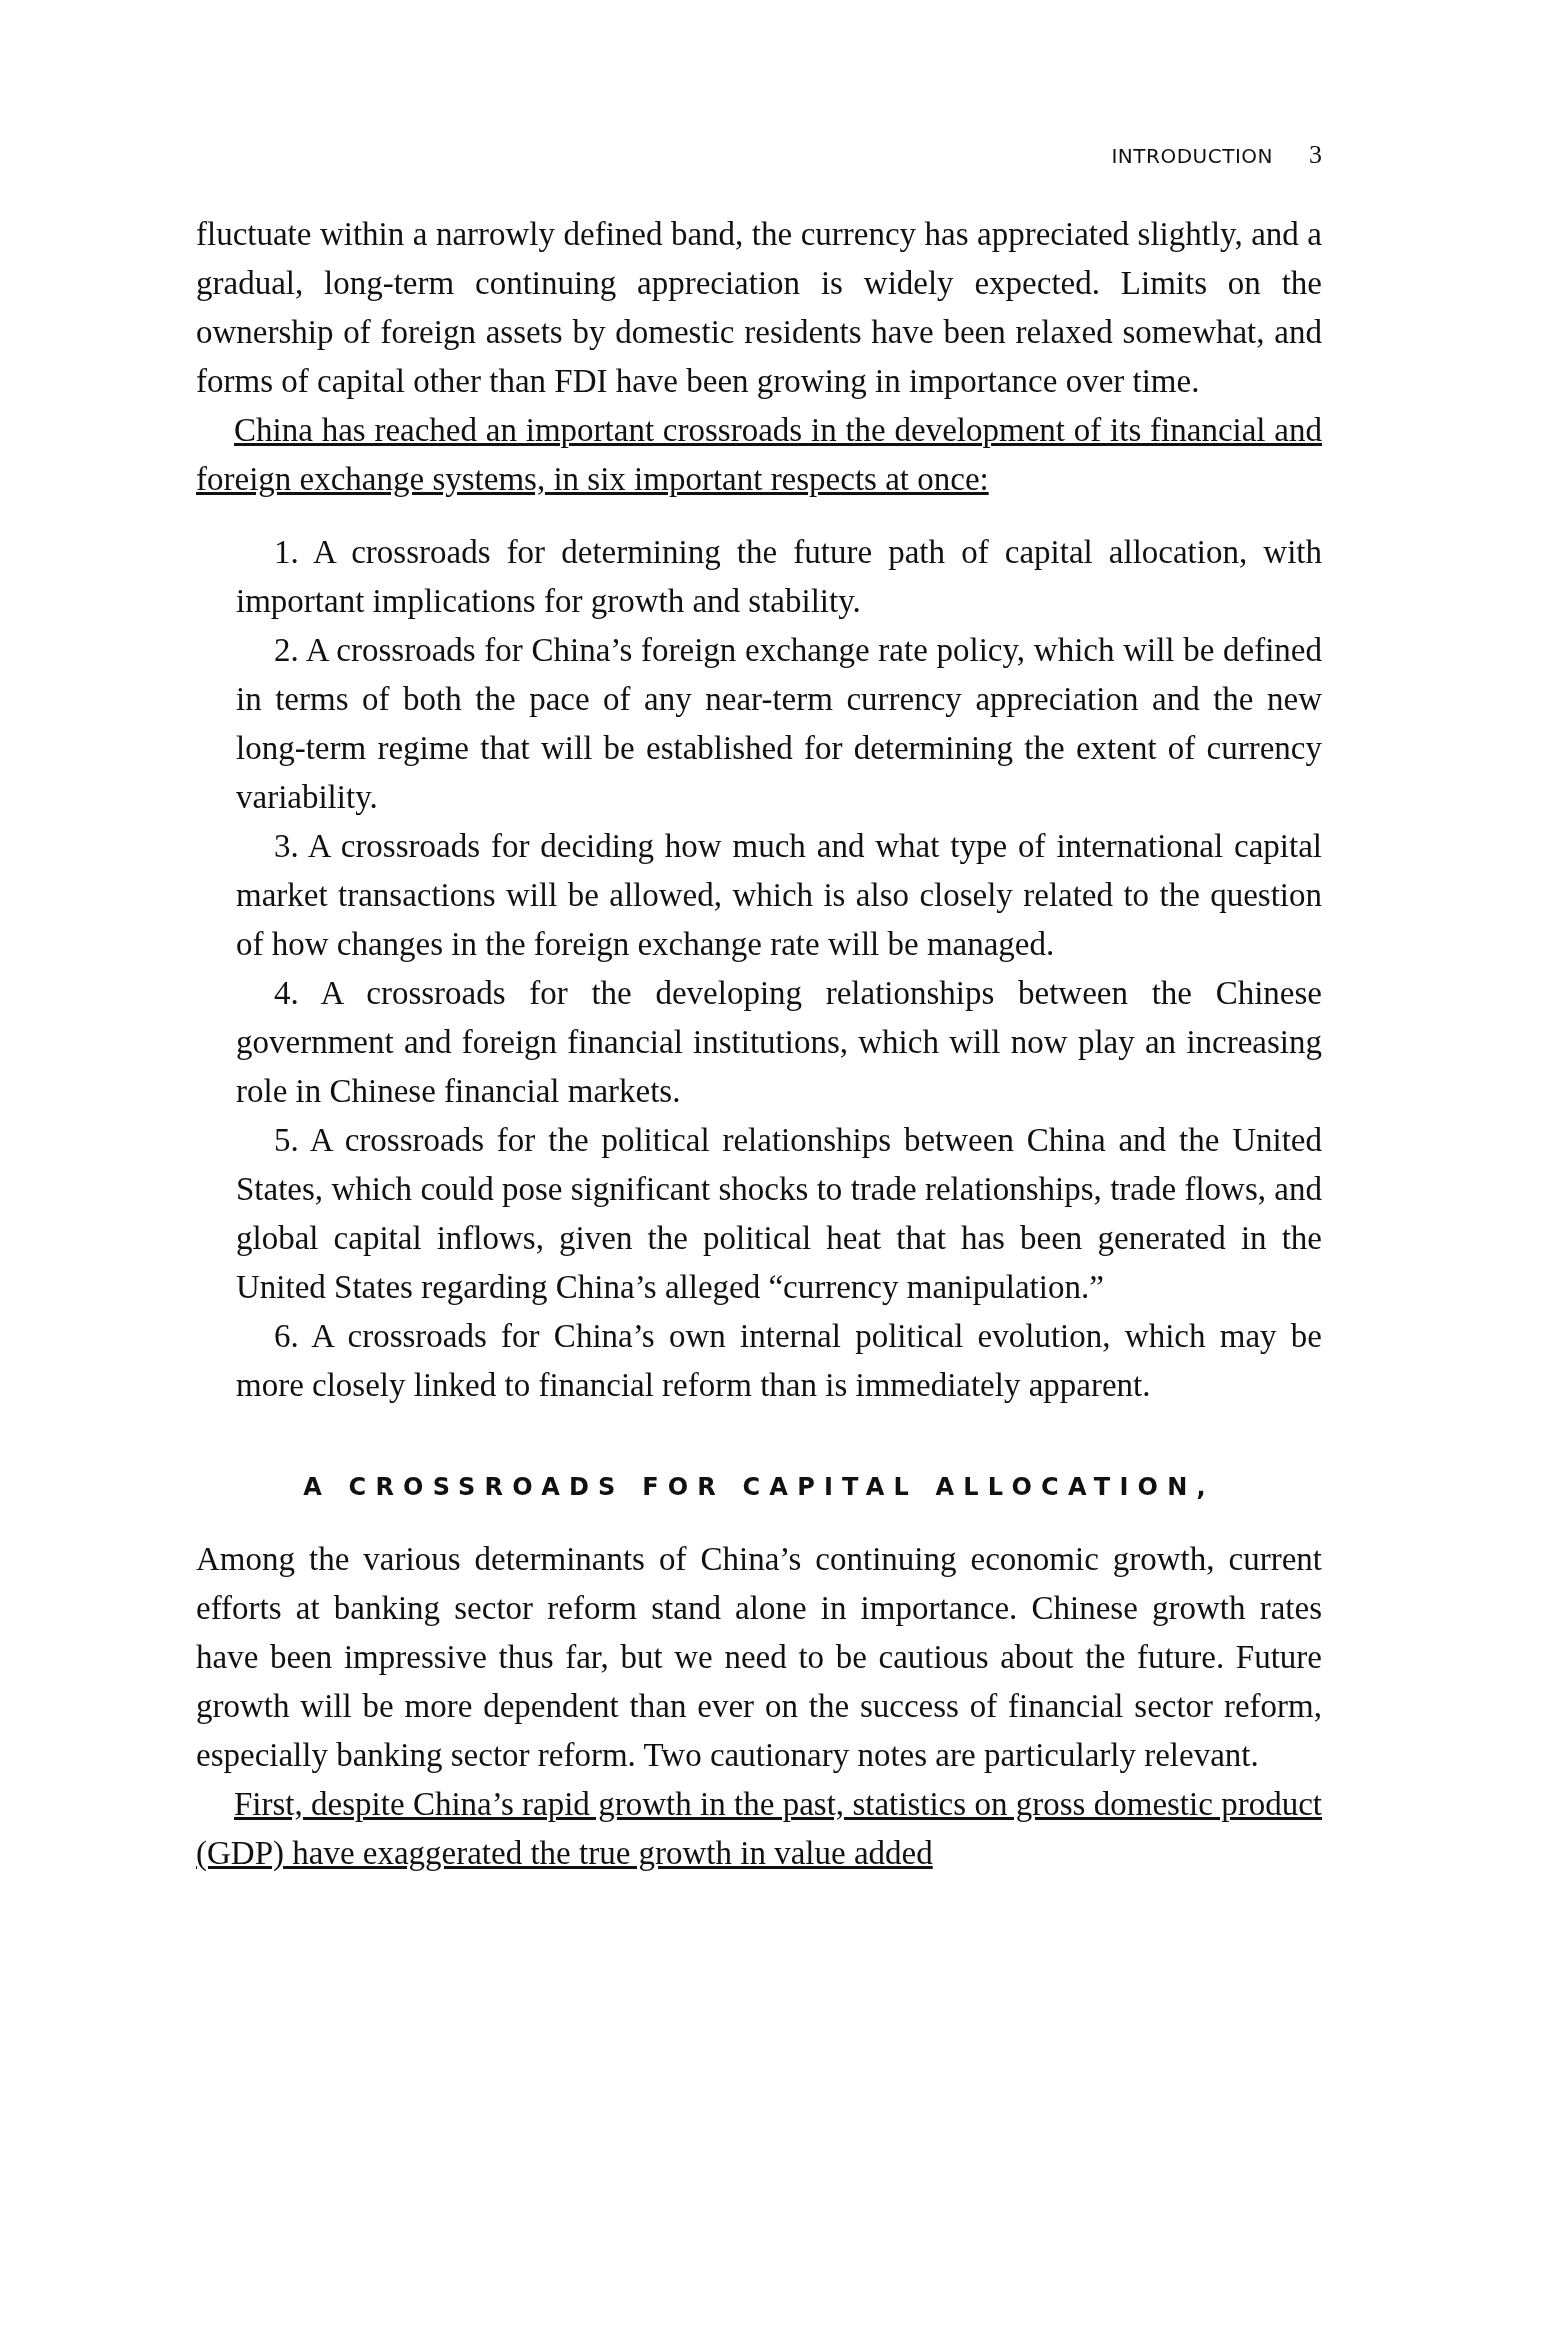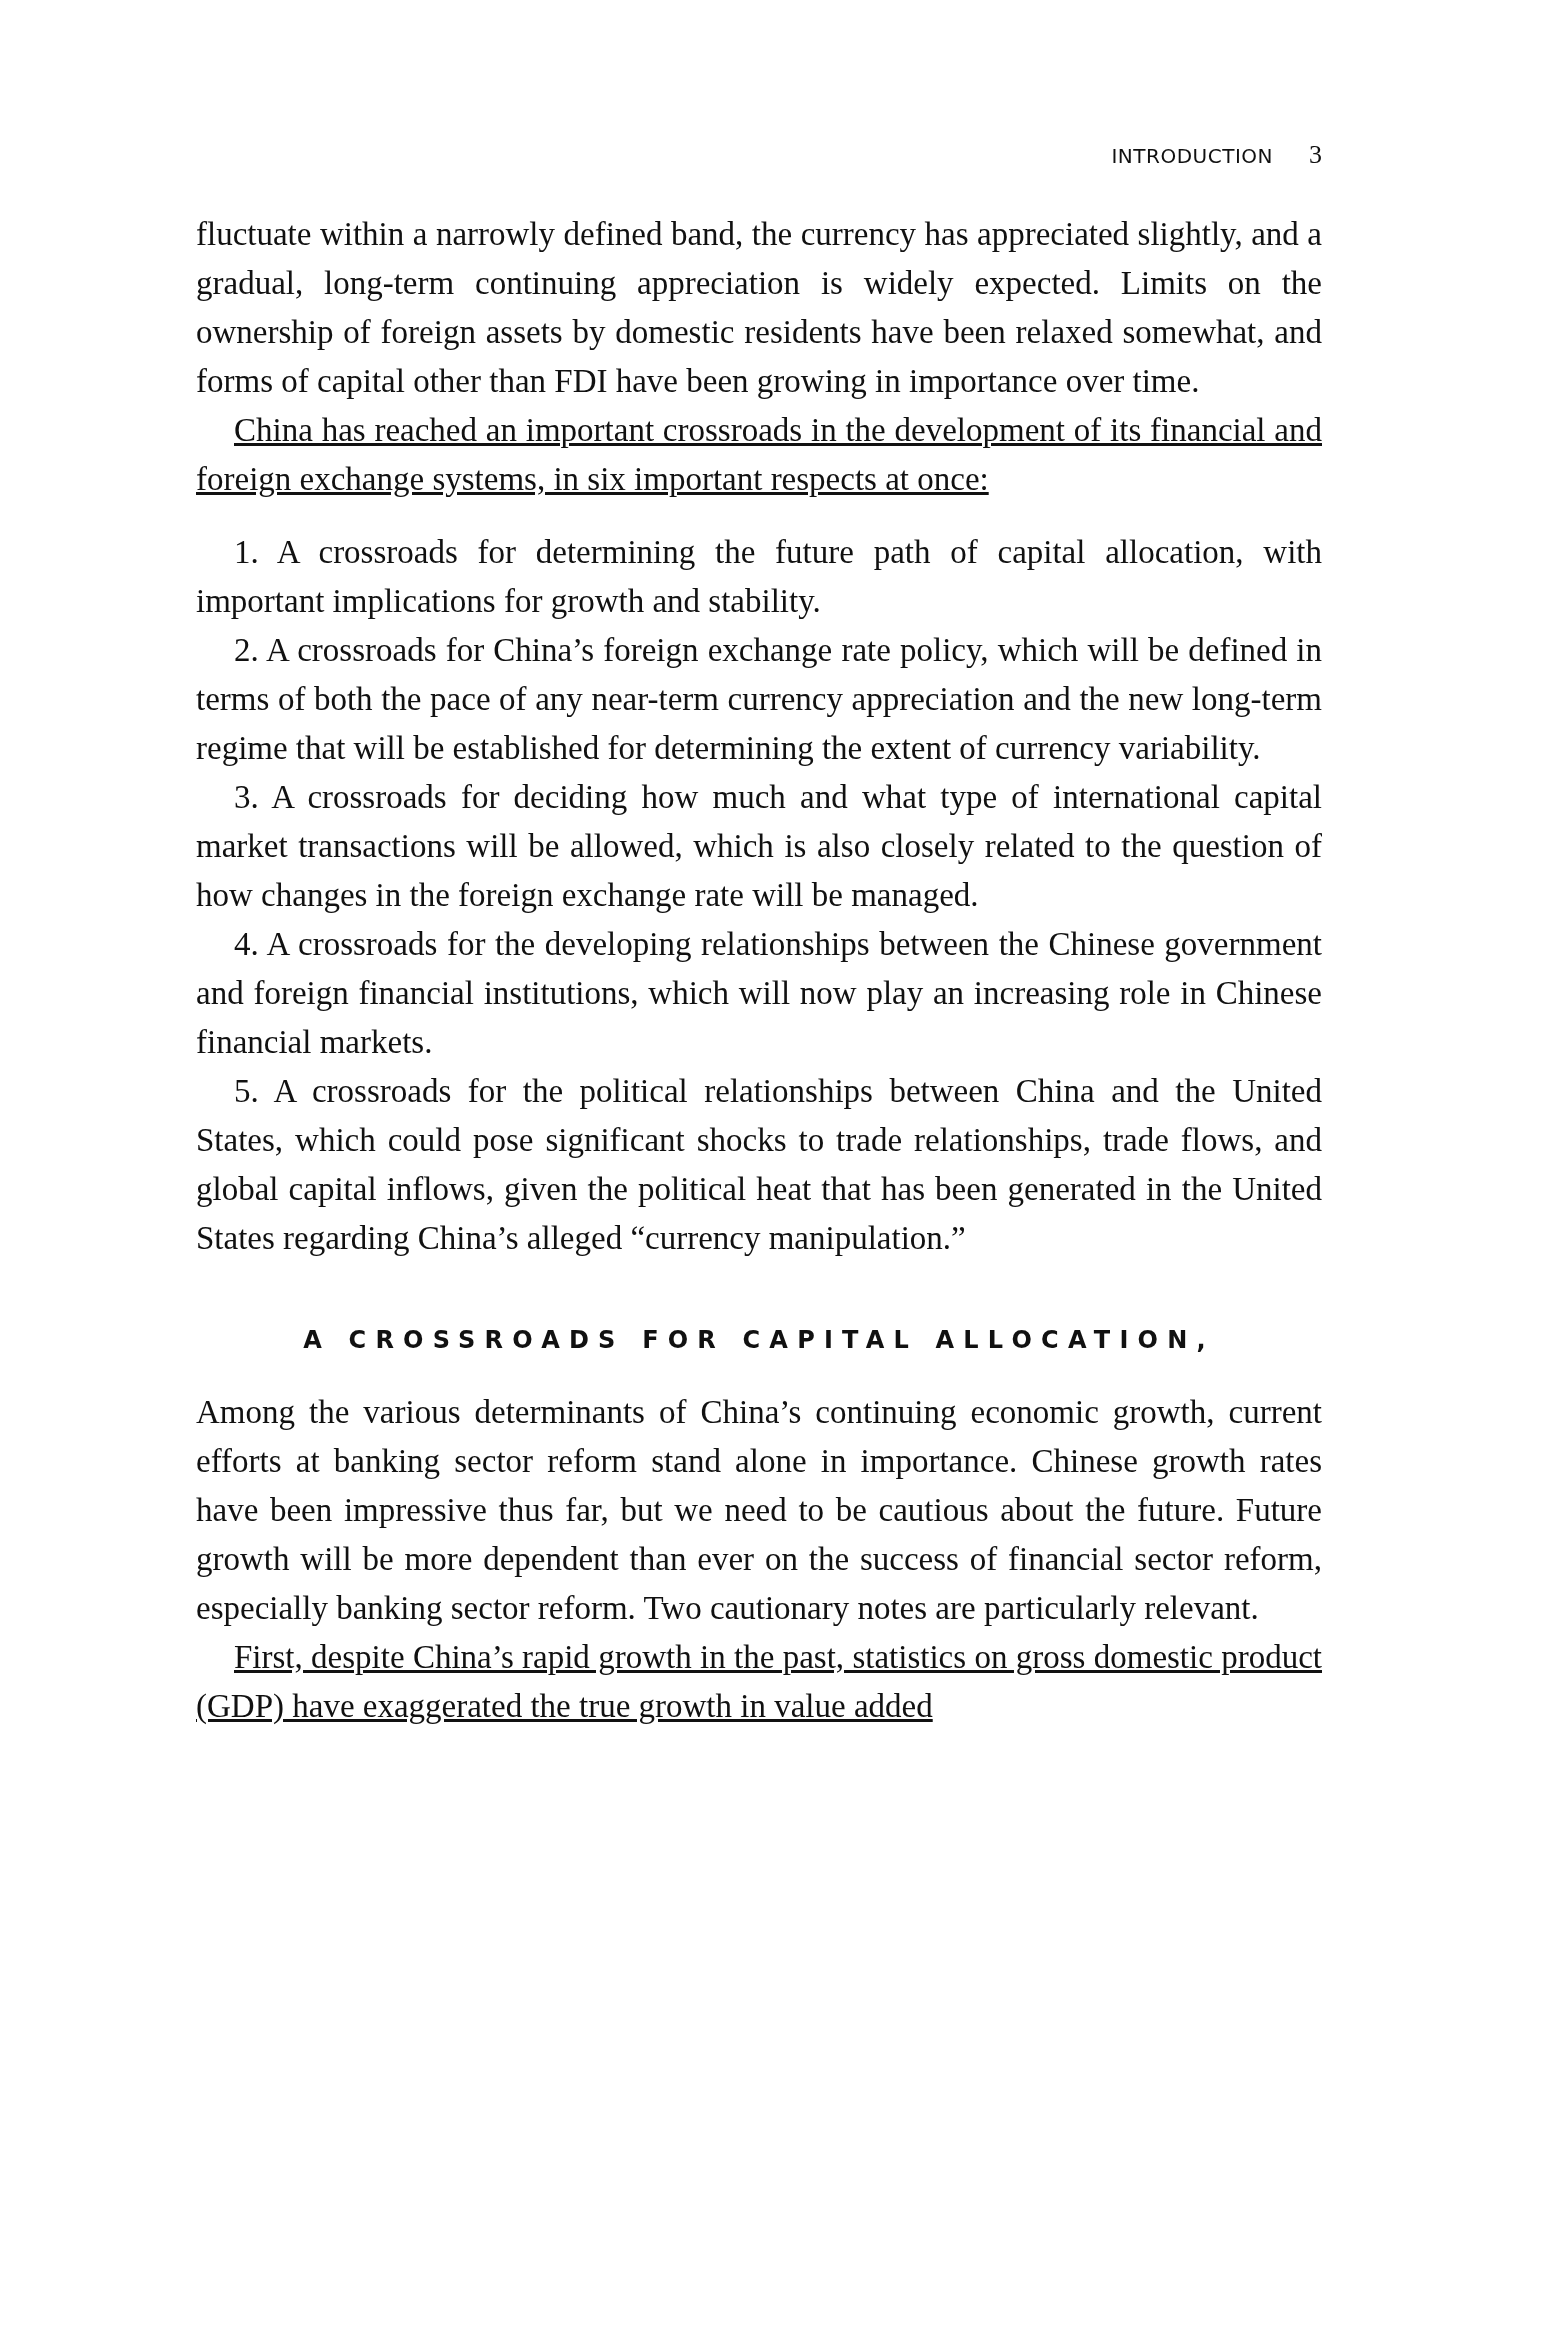--- a/index.html
+++ b/index.html
@@ -17,21 +17,21 @@
     font-family: "Liberation Serif", serif; font-size: 26px;
     display: inline-block; margin-left: 36px; vertical-align: baseline;
   }
   .column {
     position: absolute; left: 196px; top: 210px; width: 1126px;
     font-family: "Liberation Serif", serif; font-size: 33px; line-height: 49px;
     text-align: justify; hyphens: manual;
   }
   .column p { margin: 0; }
   .indent { text-indent: 38px; text-decoration: underline; }
-  .list { margin-top: 24px !important; }
+  .list { margin-top: 24px !important; margin-left: 40px; }
   .list-item { text-indent: 38px; }
   .list-num { display: inline; }
   .heading {
     font-family: "DejaVu Sans", sans-serif; font-weight: bold; font-size: 24px;
     letter-spacing: 9.2px; text-align: center; line-height: 50px;
     margin: 52px 0 23px 0 !important; text-indent: 0;
   }
   .heading span { display: block; }
 </style>
 </head>
@@ -46,20 +46,21 @@
   <div class="column">
     <p>fluctuate within a narrowly defined band, the currency has appreciated slightly, and a gradual, long-term continuing appreciation is widely expected. Limits on the ownership of foreign assets by domestic residents have been relaxed somewhat, and forms of capital other than FDI have been growing in importance over time.</p>
     <p class="indent">China has reached an important crossroads in the development of its fi­nancial and foreign exchange systems, in six important respects at once:</p>
 
     <div class="list">
       <p class="list-item"><span class="list-num">1.</span> <span>A crossroads for determining the future path of capital allocation, with important implications for growth and stability.</span></p>
       <p class="list-item"><span class="list-num">2.</span> <span>A crossroads for China’s foreign exchange rate policy, which will be defined in terms of both the pace of any near-term currency appreciation and the new long-term regime that will be established for determining the extent of currency variability.</span></p>
       <p class="list-item"><span class="list-num">3.</span> <span>A crossroads for deciding how much and what type of interna­tional capital market transactions will be allowed, which is also closely related to the question of how changes in the foreign exchange rate will be managed.</span></p>
       <p class="list-item"><span class="list-num">4.</span> <span>A crossroads for the developing relationships between the Chinese government and foreign financial institutions, which will now play an in­creasing role in Chinese financial markets.</span></p>
       <p class="list-item"><span class="list-num">5.</span> <span>A crossroads for the political relationships between China and the United States, which could pose significant shocks to trade relationships, trade flows, and global capital inflows, given the political heat that has been generated in the United States regarding China’s alleged “currency manipulation.”</span></p>
+      <p class="list-item"><span class="list-num">6.</span> <span>A crossroads for China’s own internal political evolution, which may be more closely linked to financial reform than is immediately apparent.</span></p>
     </div>
 
     <h2 class="heading">
       <span>A CROSSROADS FOR CAPITAL ALLOCATION,</span>
     </h2>
 
     <p>Among the various determinants of China’s continuing economic growth, current efforts at banking sector reform stand alone in importance. Chi­nese growth rates have been impressive thus far, but we need to be cau­tious about the future. Future growth will be more dependent than ever on the success of financial sector reform, especially banking sector reform. Two cautionary notes are particularly relevant.</p>
     <p class="indent">First, despite China’s rapid growth in the past, statistics on gross do­mestic product (GDP) have exaggerated the true growth in value added</p>
   </div>
 

